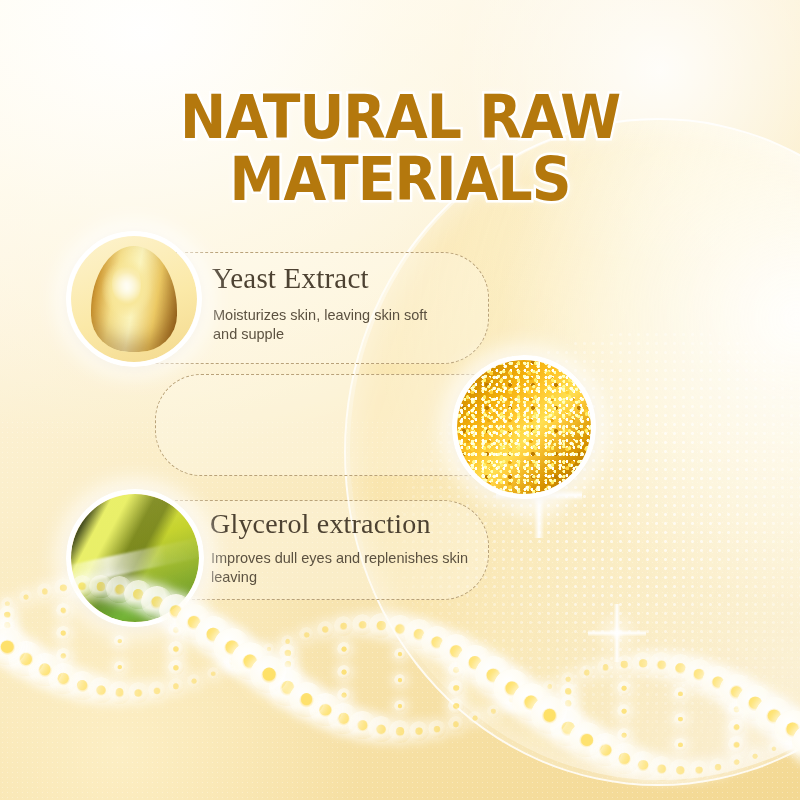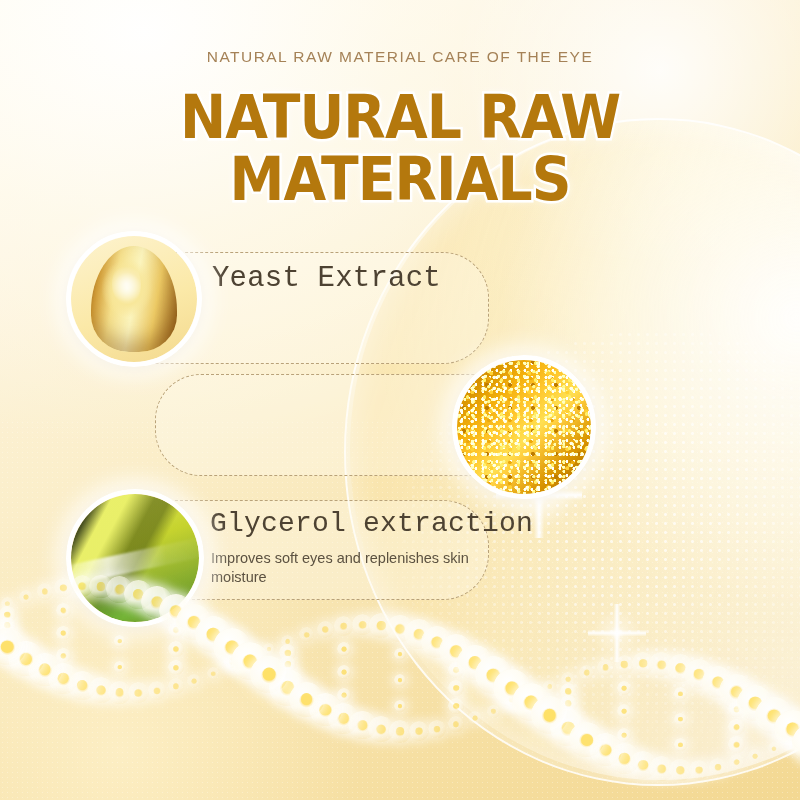--- a/index.html
+++ b/index.html
@@ -94,21 +94,21 @@
 
   
   .panel{
     position:absolute;border:1.4px dashed #b9a279;background:rgba(255,252,240,.34);
   }
   .panel-right{ border-radius:0 46px 46px 0; border-left:none; }
   .panel-left { border-radius:46px 0 0 46px; border-right:none; }
 
   .ing-title{
     position:absolute;
-    font-family:Liberation Mono, monospace;
+    font-family:Liberation Serif, serif;
     font-weight:normal;color:#4d4232;
     letter-spacing:.2px;
   }
   .ing-desc{
     position:absolute;
     font-family:"Liberation Sans", sans-serif;
     font-size:14.5px;line-height:19px;color:#5b5140;
   }
 
   .thumb{
@@ -316,41 +316,41 @@
       <div class="pearl" style="width: 16.1484px; height: 16.1484px; left: 758.448px; top: 176.499px; opacity: 0.72;"></div>
       <div class="pearl" style="width: 16.1484px; height: 16.1484px; left: 758.448px; top: 158.882px; opacity: 0.72;"></div>
       <div class="pearl" style="width: 16.1484px; height: 16.1484px; left: 758.448px; top: 141.266px; opacity: 0.72;"></div>
       <div class="pearl" style="width: 17.9582px; height: 17.9582px; left: 813.63px; top: 168.639px; opacity: 0.72;"></div>
       <div class="pearl" style="width: 17.9582px; height: 17.9582px; left: 813.63px; top: 165.803px; opacity: 0.72;"></div>
       <div class="pearl" style="width: 17.9582px; height: 17.9582px; left: 813.63px; top: 162.968px; opacity: 0.72;"></div>
     </div>
   <div class="sparkle" style="left:496px;top:452px;"></div>
   <div class="sparkle" style="left:588px;top:604px;width:58px;height:58px;"></div>
 
-  <div class="eyebrow">NATURAL RAW MATERIAL CARE OF THE EYE</div>
   <div class="headline">NATURAL RAW MATERIALS</div>
 
   <div class="panel panel-right" style="left:140px;top:252px;width:348px;height:110px;"></div>
   <div class="ing-title" style="left:212px;top:262px;font-size:29px;">Yeast Extract</div>
+  <div class="ing-desc" style="left:213px;top:306px;width:240px;">Moisturizes skin, leaving skin soft and supple</div>
   <div class="thumb" style="left:66px;top:231px;width:126px;height:126px;">
     <div class="thumb-inner">
       <div class="drop-bg"></div>
       <div class="drop-shape"></div>
     </div>
   </div>
 
   <div class="panel panel-left" style="left:155px;top:374px;width:345px;height:100px;"></div>
   <div class="thumb" style="left:452px;top:355px;width:134px;height:134px;">
     <div class="thumb-inner">
       <div class="glitter"></div>
     </div>
   </div>
 
   <div class="panel panel-right" style="left:140px;top:500px;width:348px;height:98px;"></div>
   <div class="ing-title" style="left:210px;top:508px;font-size:28px;">Glycerol extraction</div>
-  <div class="ing-desc" style="left:211px;top:549px;width:258px;">Improves soft eyes and replenishes skin moisture</div>
+  <div class="ing-desc" style="left:211px;top:549px;width:258px;">Improves dull eyes and replenishes skin leaving</div>
   <div class="thumb" style="left:66px;top:489px;width:128px;height:128px;">
     <div class="thumb-inner">
       <div class="olive"></div>
     </div>
   </div>
 
 </div>
 
 </body></html>

